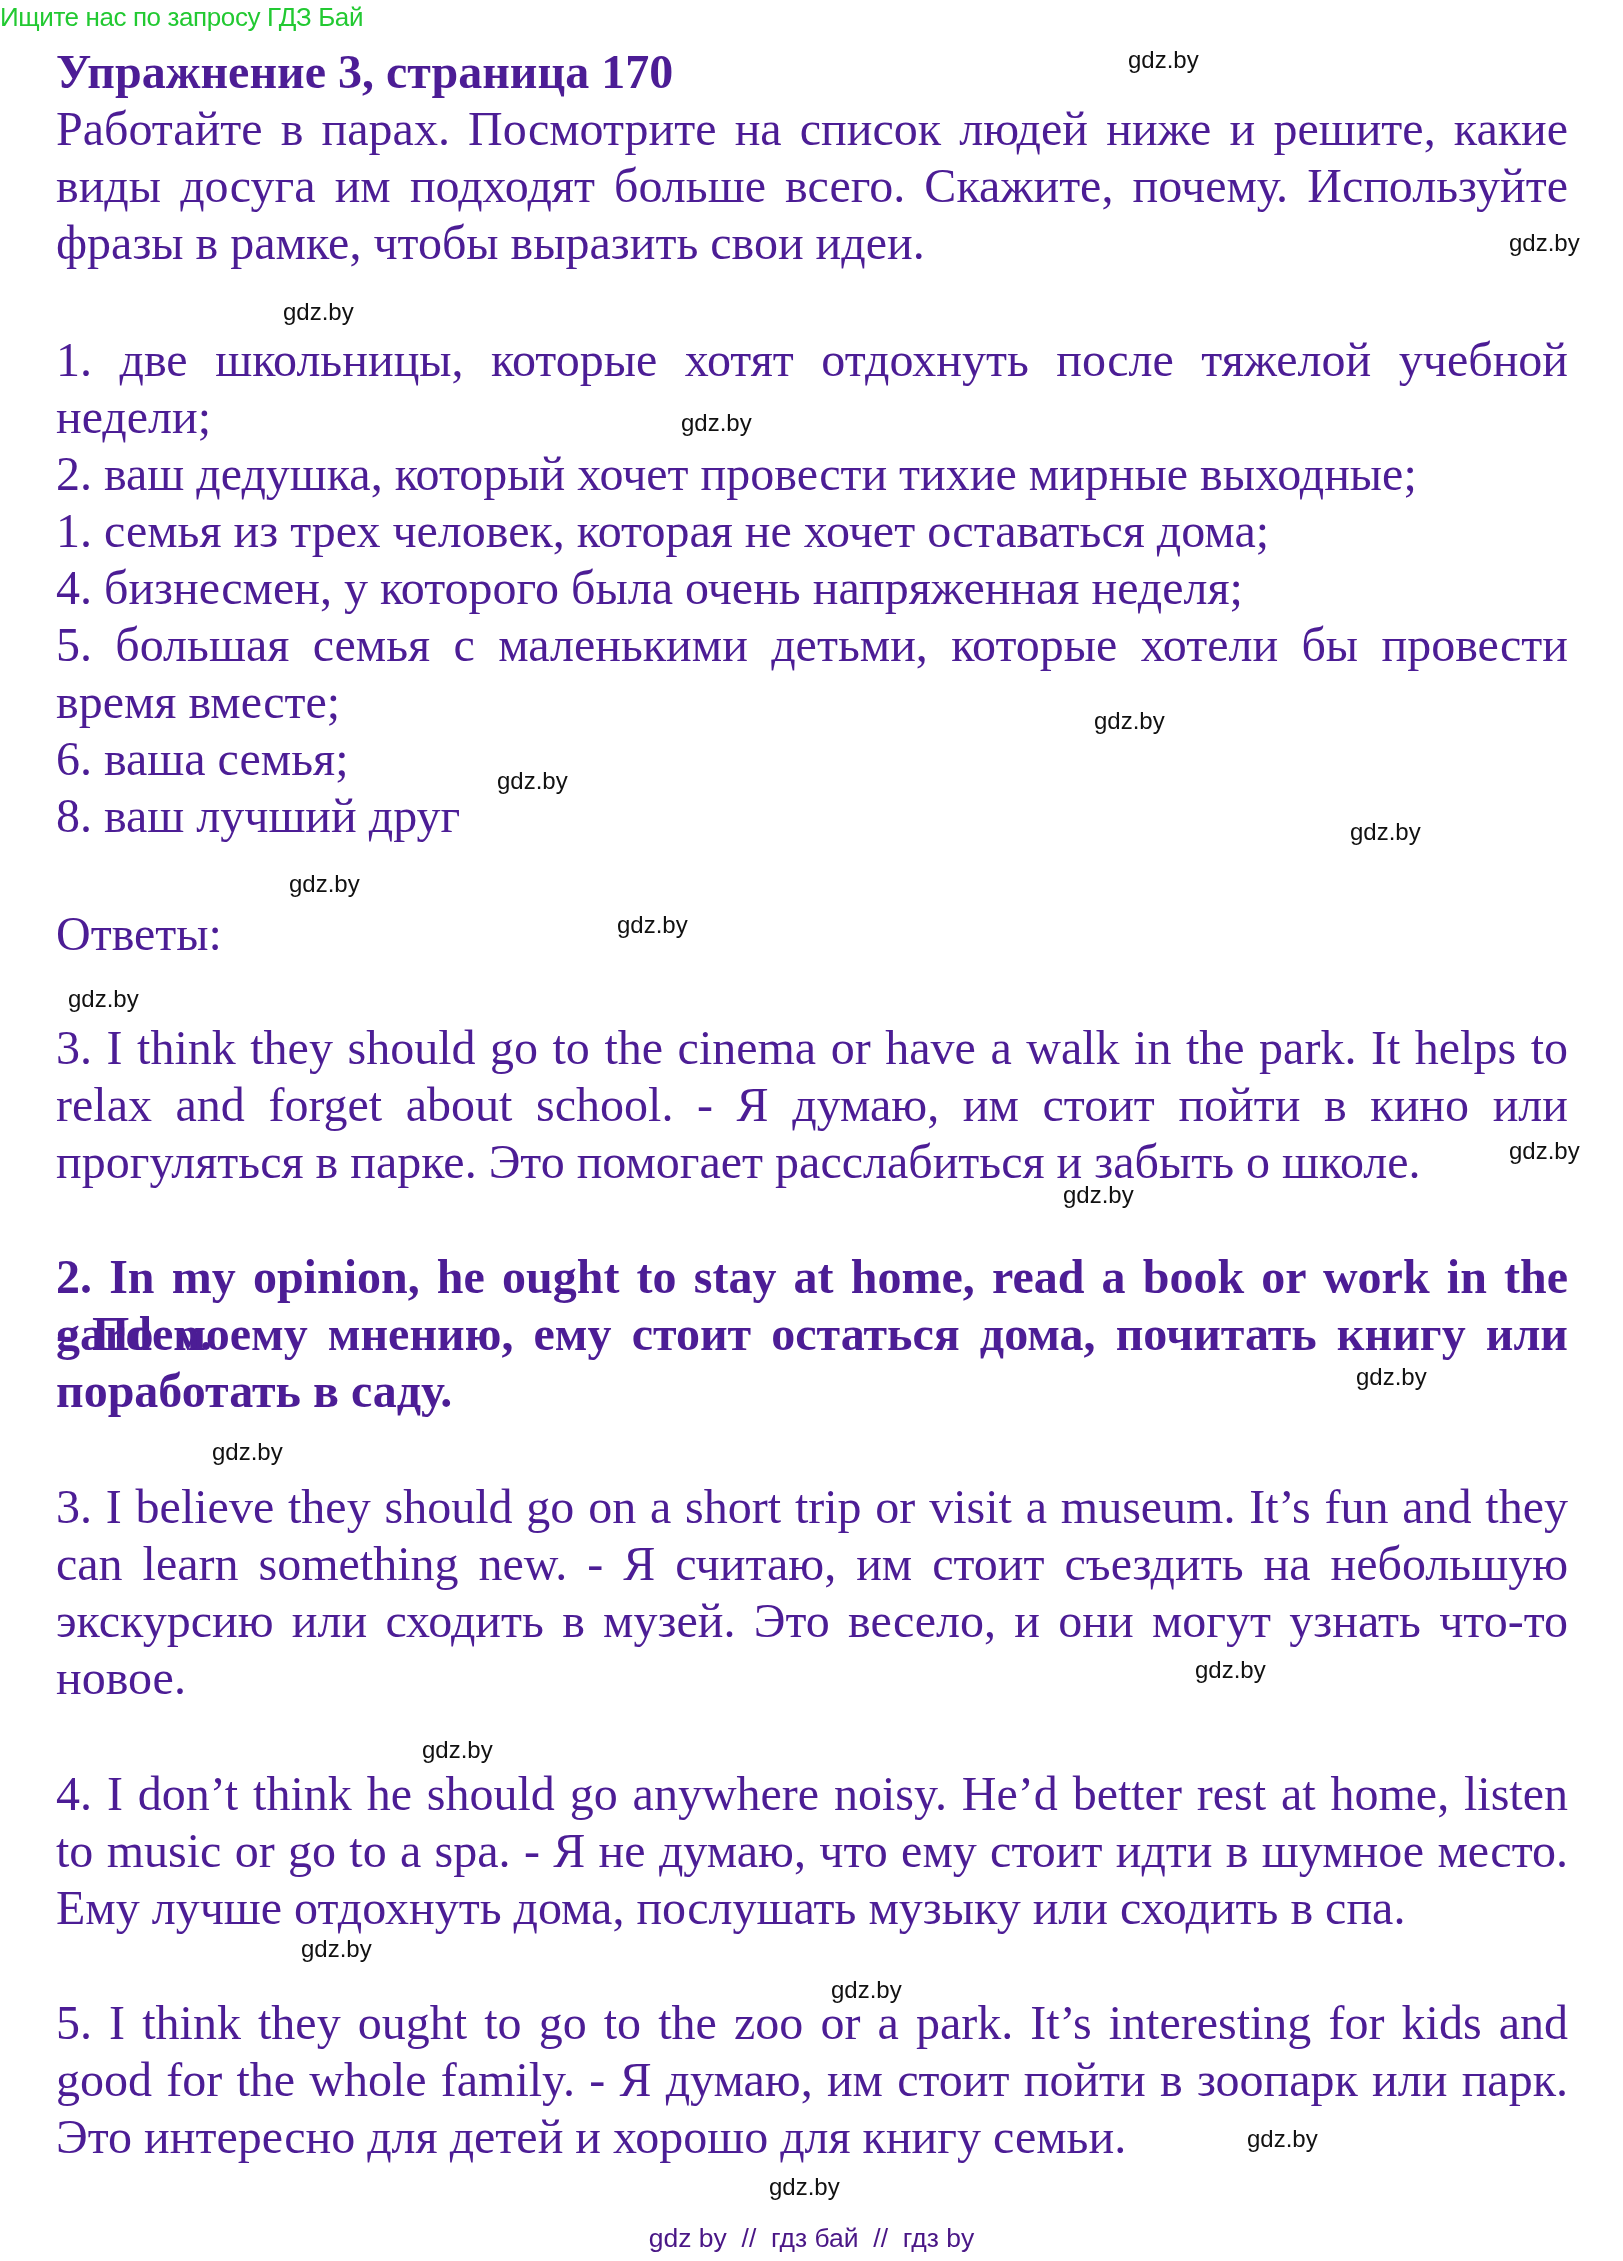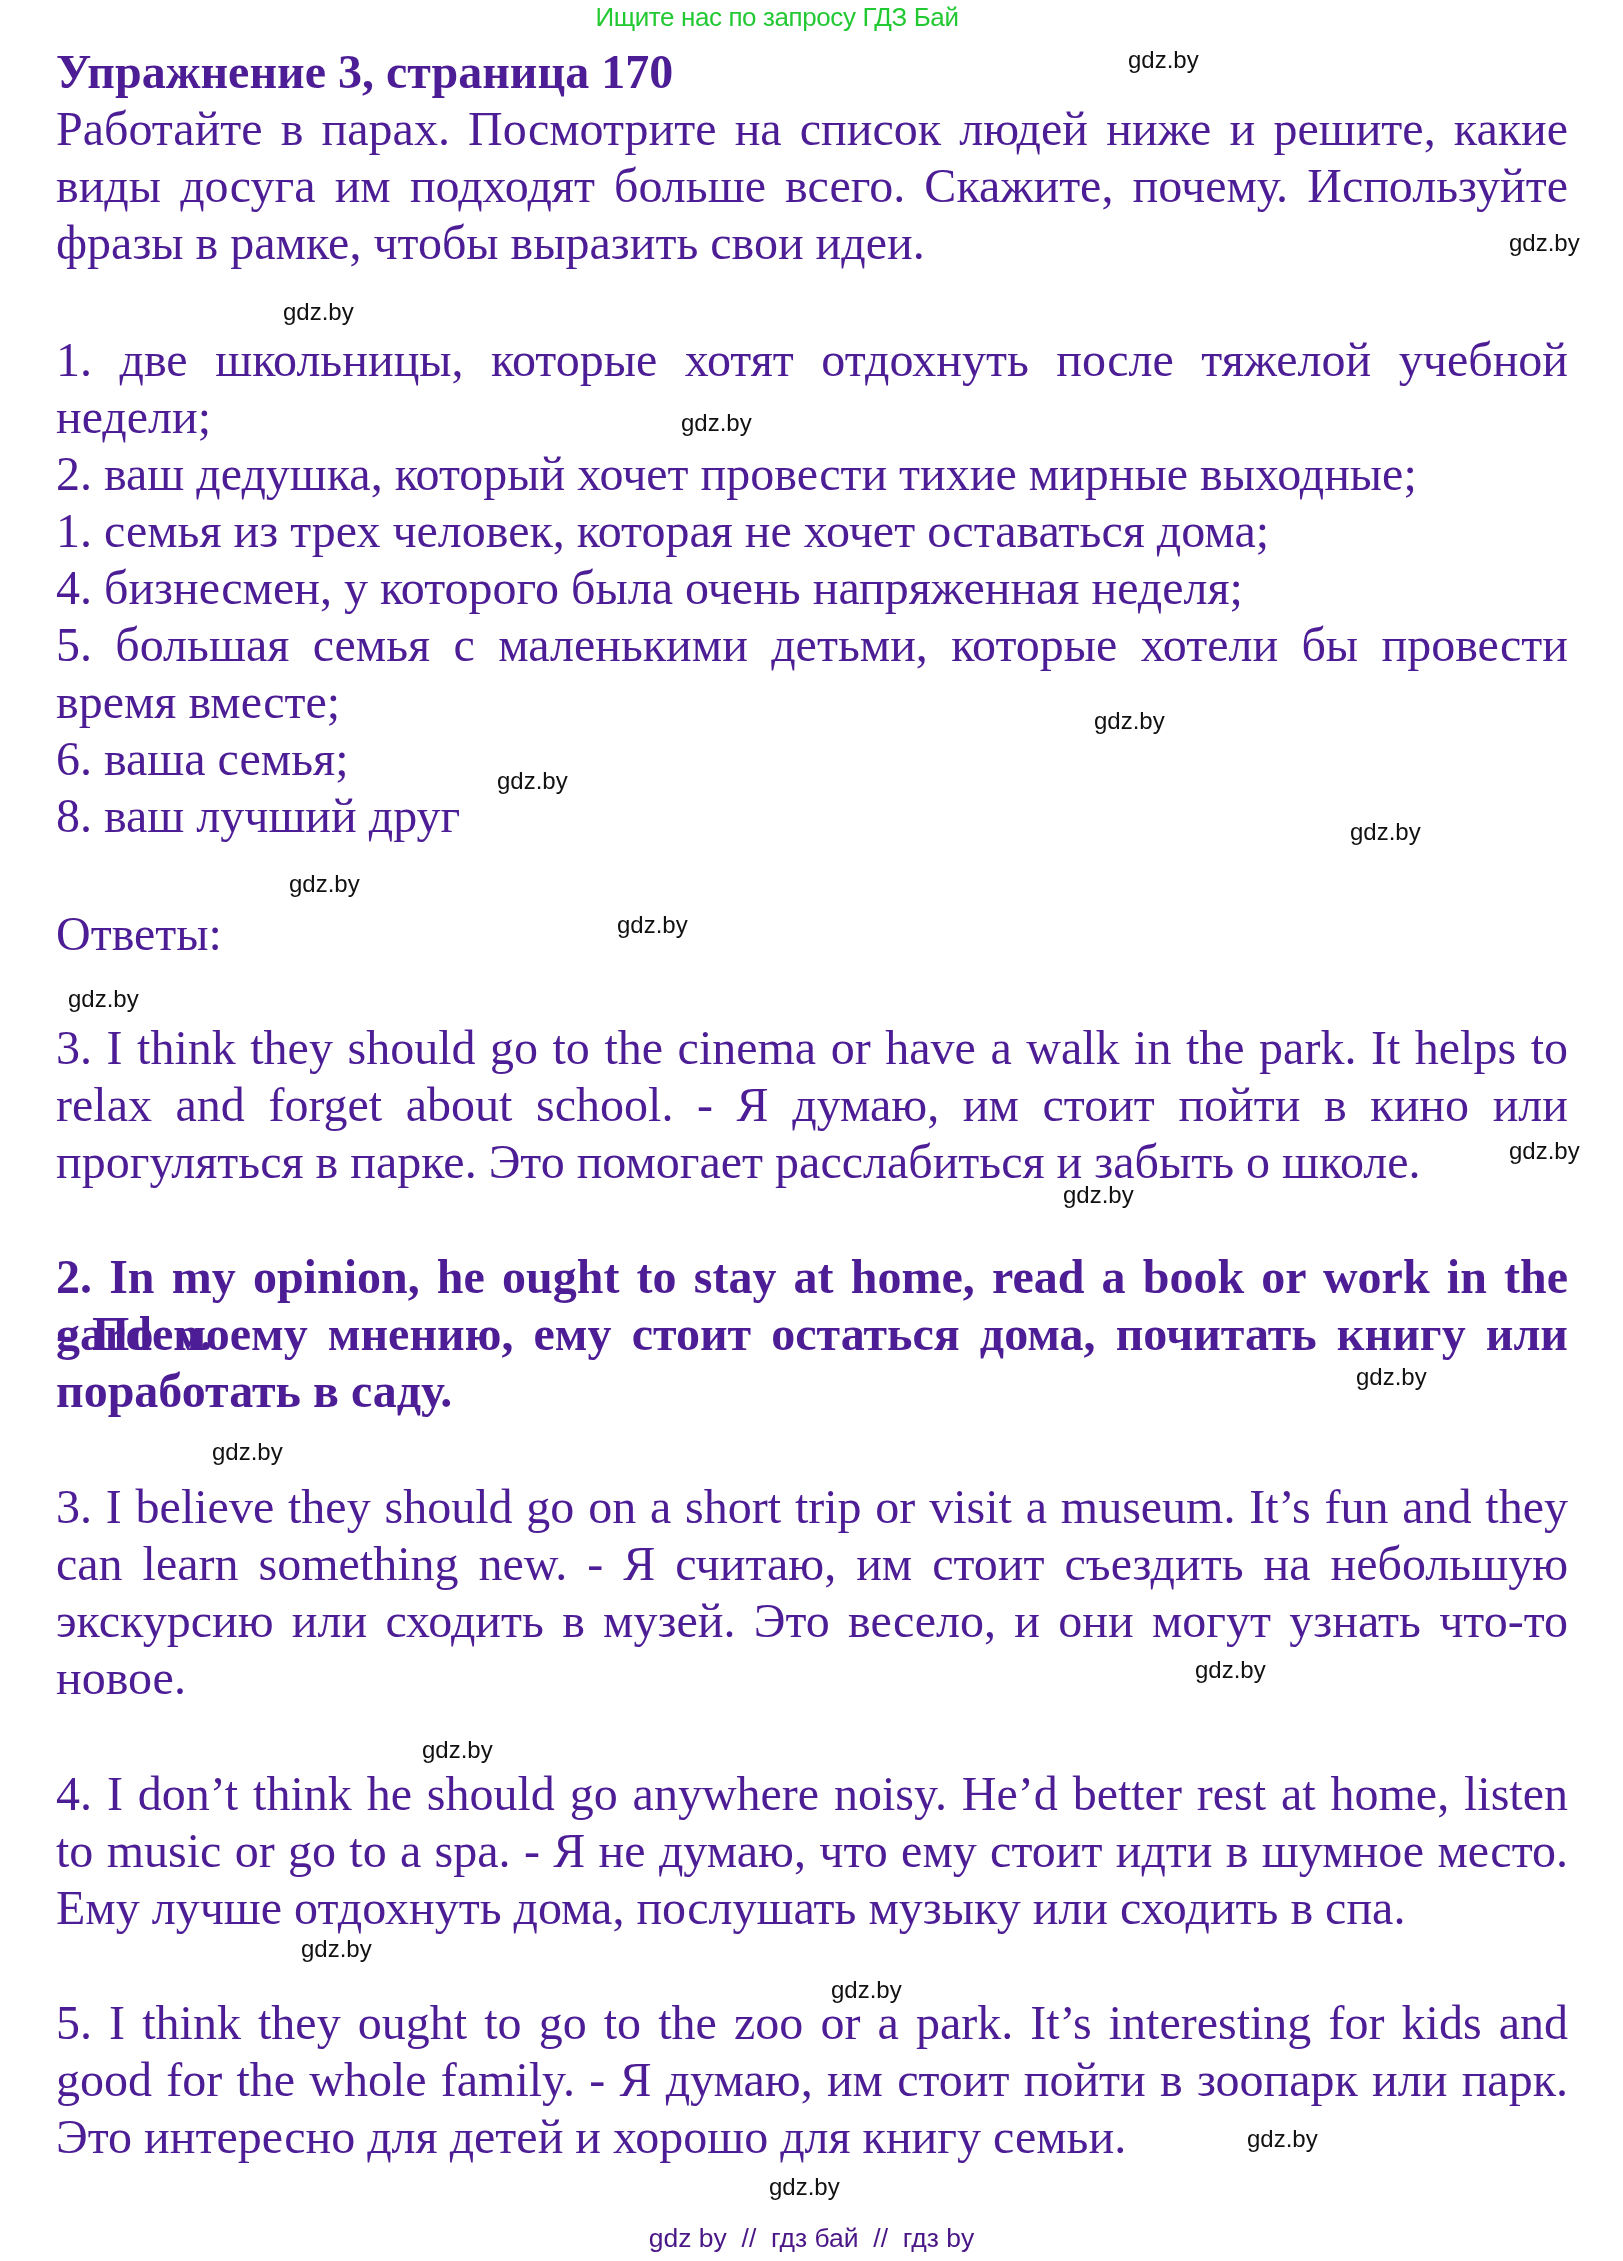--- a/index.html
+++ b/index.html
@@ -1,18 +1,18 @@
 <!DOCTYPE html>
 <html style="font-size:13.7px"><head>
 <meta charset="utf-8">
 <style>
   html, body { margin: 0; padding: 0; background: #ffffff; }
   body { width: 1623px; height: 2261px; position: relative; overflow: hidden; }
   .top-banner {
-    position: absolute; left: 0; top: 1.7px; width: 1554px; text-align: center;
+    position: absolute; left: 0; top: 1.7px; width: 1554px; 
     font-family: "Liberation Sans", sans-serif; font-size: 26px; color: #22c932;
     letter-spacing: -0.4px;
   }
   .footer {
     position: absolute; left: 0; top: 2223px; width: 1623px; text-align: center;
     font-family: "Liberation Sans", sans-serif; font-size: 26.5px; color: #4a1786;
     white-space: pre;
   }
   .block {
     position: absolute; left: 56px; width: 1512px;

